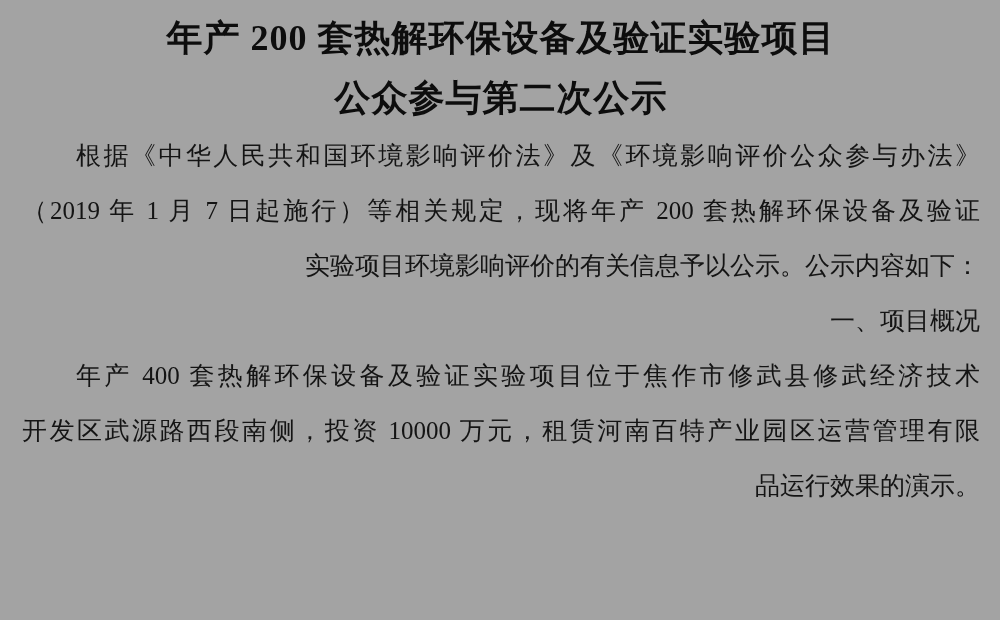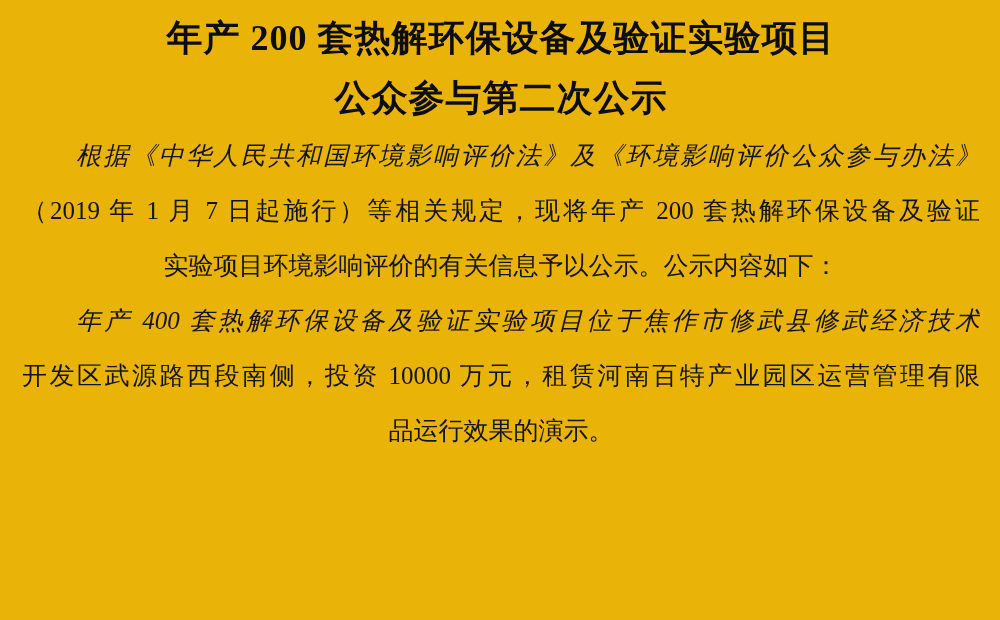--- a/index.html
+++ b/index.html
@@ -7,21 +7,21 @@
   html, body {
     width: 1000px;
     height: 620px;
     background: #ffffff;
     overflow: hidden;
   }
 
   .page {
     width: 1000px;
     height: 620px;
-    background: #eab308;
+    background: #a3a3a3;
     color: #111111;
     padding: 8px 20px 0 22px;
     font-family: "Liberation Serif", "DejaVu Serif", serif;
   }
 
   .title-line {
     height: 60px;
     line-height: 60px;
     font-size: 36px;
     font-weight: bold;
@@ -41,44 +41,44 @@
   }
 
   
   .justify {
     text-align: justify;
     text-align-last: justify;
   }
 
   
   .last {
-    text-align: center;
+    text-align: right;
   }
 
   
   .indent {
     padding-left: 54px;
-    font-style: italic;
   }
 </style>
 </head>
 <body>
 
 <div class="page">
 
   <div class="title-line">年产 200 套热解环保设备及验证实验项目</div>
 
   <div class="title-line">公众参与第二次公示</div>
 
   <div class="body-line justify indent">根据《中华人民共和国环境影响评价法》及《环境影响评价公众参与办法》</div>
 
   <div class="body-line justify">（2019 年 1 月 7 日起施行）等相关规定，现将年产 200 套热解环保设备及验证</div>
 
   <div class="body-line last">实验项目环境影响评价的有关信息予以公示。公示内容如下：</div>
 
+  <div class="body-line last">一、项目概况</div>
 
   <div class="body-line justify indent">年产 400 套热解环保设备及验证实验项目位于焦作市修武县修武经济技术</div>
 
   <div class="body-line justify">开发区武源路西段南侧，投资 10000 万元，租赁河南百特产业园区运营管理有限</div>
 
 
 
   <div class="body-line last">品运行效果的演示。</div>
 
 </div>

